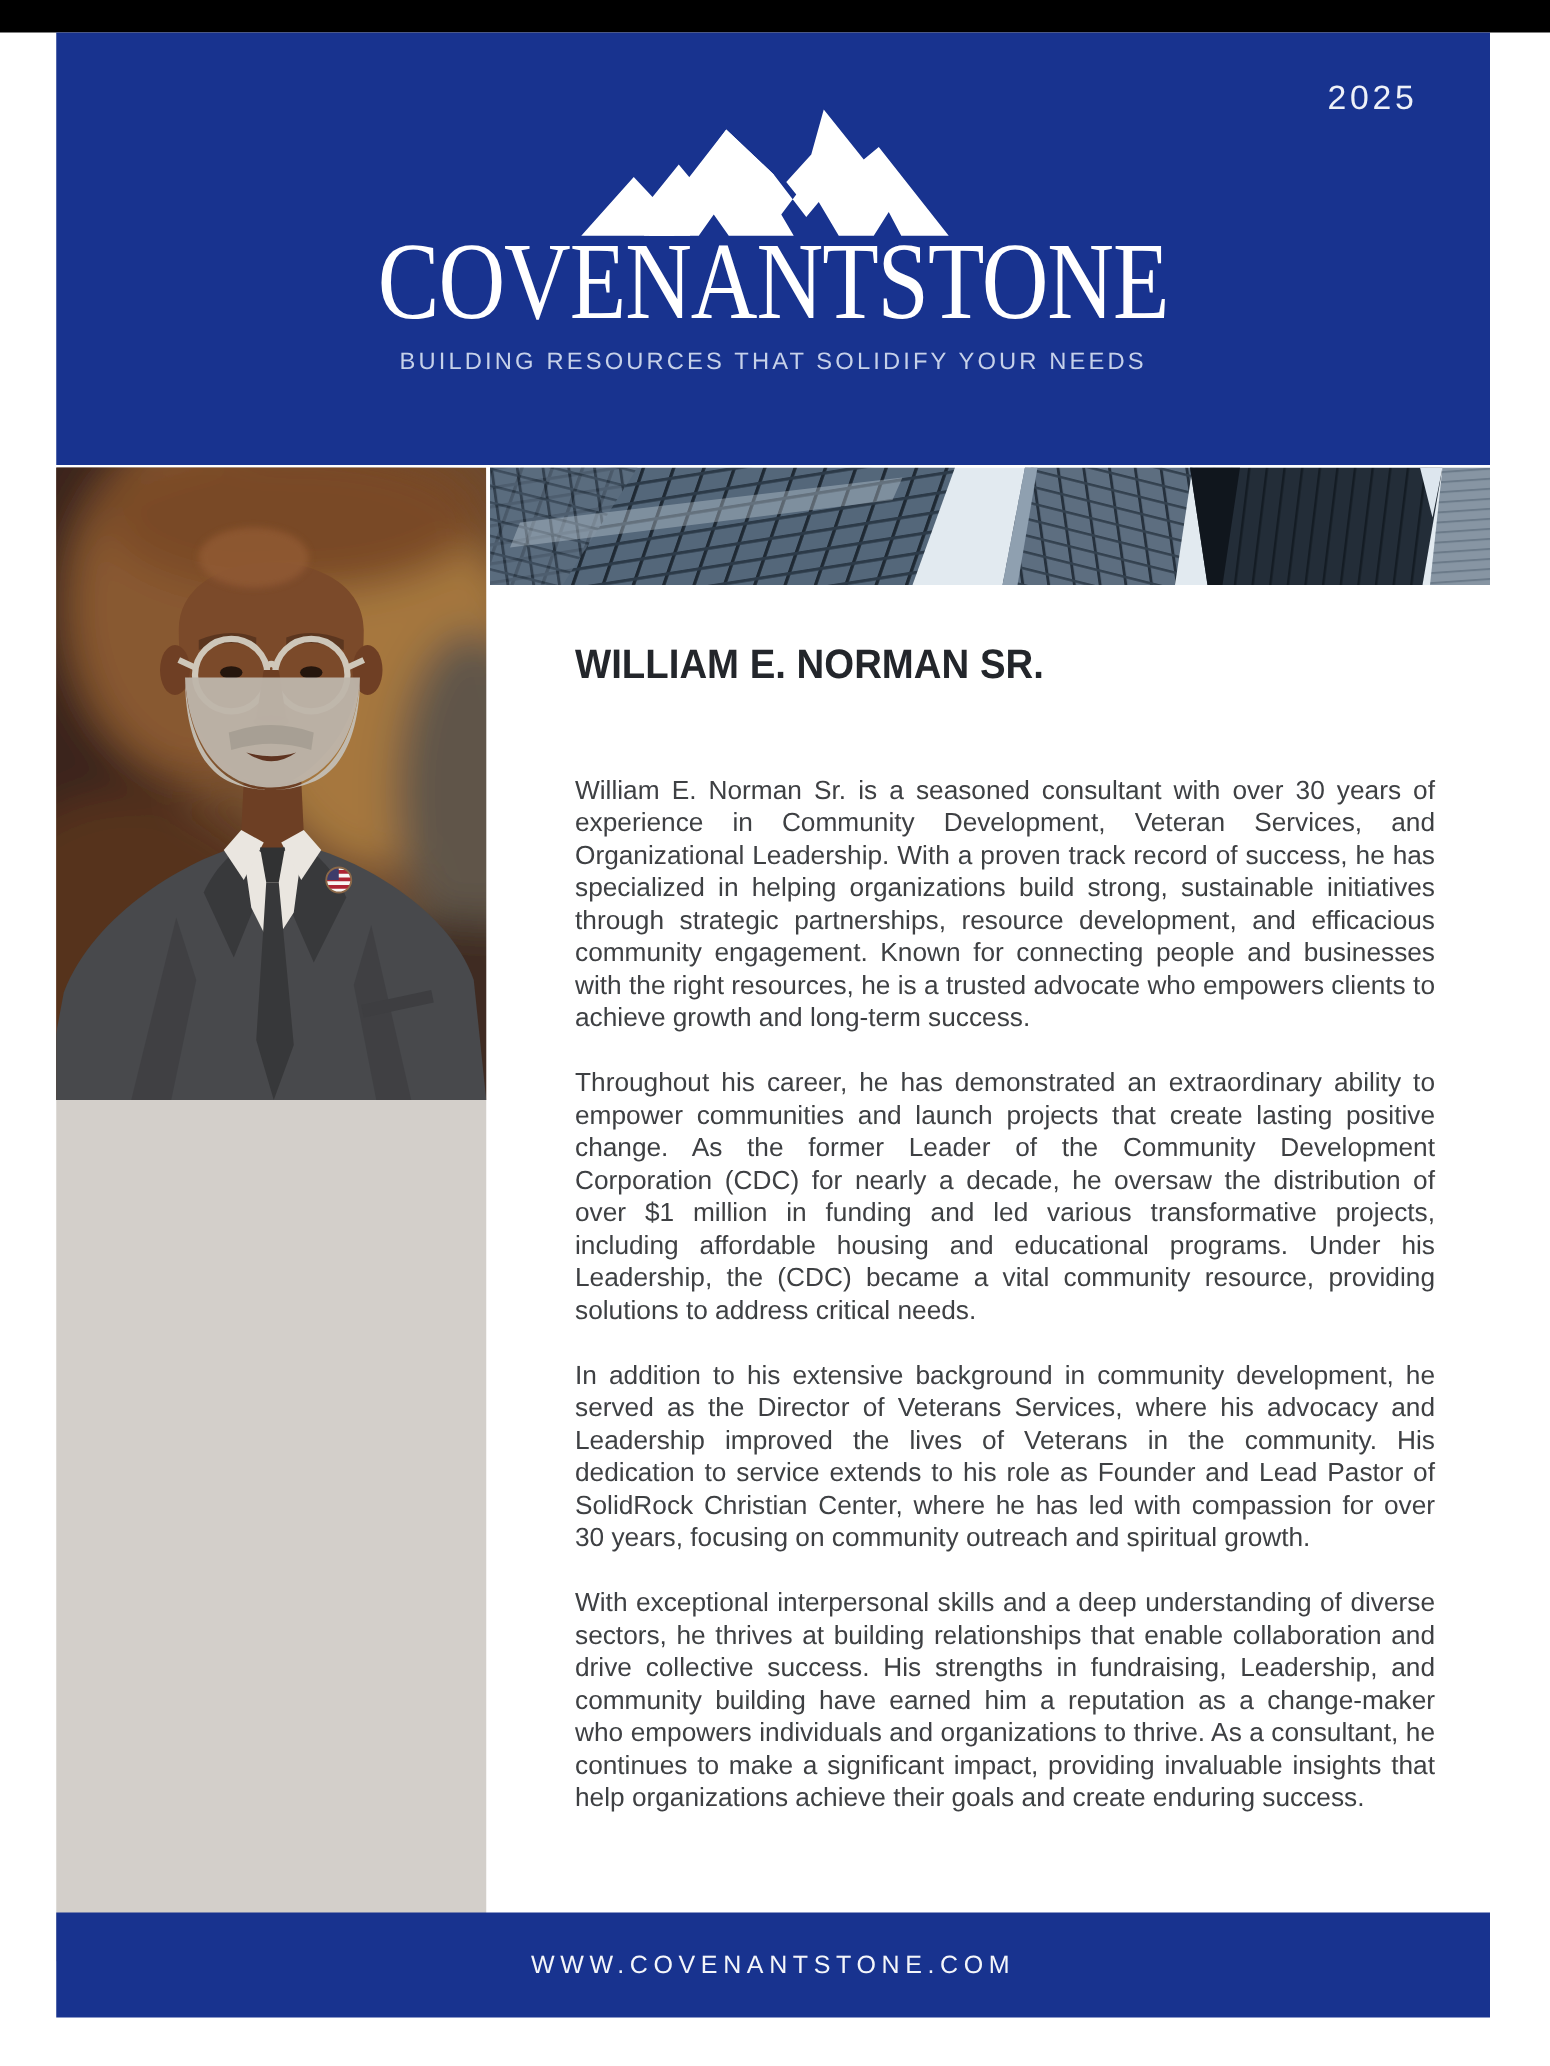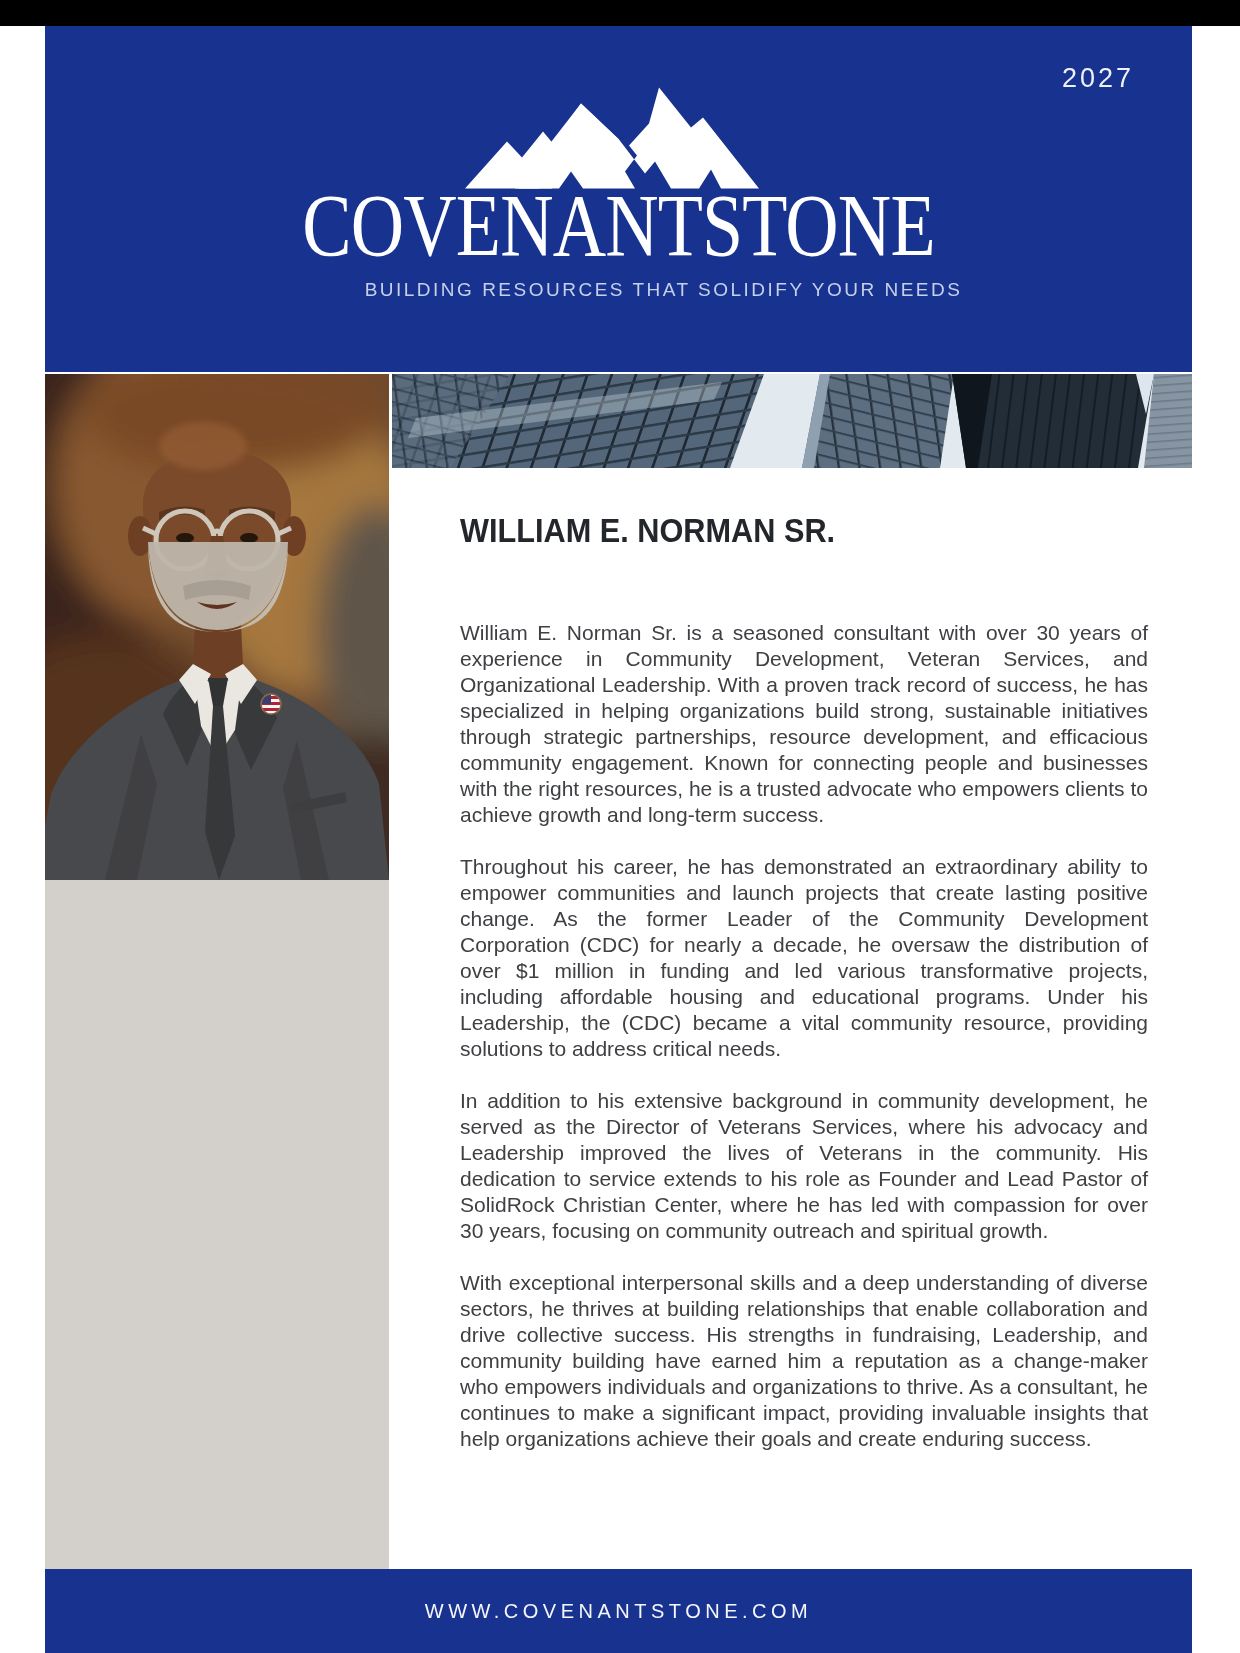--- a/index.html
+++ b/index.html
@@ -21,54 +21,53 @@
   .brand-title{
     position:absolute;left:0;top:156px;width:100%;text-align:center;
     font-family:"Liberation Serif", serif;color:#ffffff;
     font-size:88px;line-height:1;letter-spacing:-1px;font-weight:400;
     transform:scaleX(0.84);transform-origin:center top;white-space:nowrap;
   }
   .brand-tagline{
     position:absolute;left:0;top:253px;width:100%;text-align:center;
     color:#c6d1e9;font-size:19px;letter-spacing:2.5px;font-weight:400;
     white-space:nowrap;
-    margin-left:45px;
   }
   .portrait-photo{left:45px;top:374px;width:344px;height:506px;display:block;}
   .buildings-photo{left:392px;top:374px;width:800px;height:94px;display:block;}
   .sidebar-color-block{left:45px;top:880px;width:344px;height:689px;background:#D3CFCA;}
   .profile-heading{
     left:460px;top:512px;width:700px;
     color:#23262B;font-size:33px;font-weight:700;letter-spacing:0px;
     transform:scaleX(0.93);transform-origin:left top;white-space:nowrap;
   }
   .profile-body{
     left:460px;top:620px;width:688px;
     color:#3E4043;font-size:21px;line-height:26px;
     text-align:justify;
   }
   .profile-body p{margin:0 0 26px 0;}
   .footer-bar{
-    left:45px;top:1569px;width:1147px;height:84px;background:#18338F;
+    left:45px;top:1530px;width:1147px;height:84px;background:#18338F;
     display:flex;align-items:center;justify-content:center;
   }
   .website-url{
     color:#f4f6fa;font-size:20px;letter-spacing:4.5px;font-weight:400;
     white-space:nowrap;
   }
 </style>
 </head>
 <body>
 
 <div class="page">
 
   <div class="abs top-black-bar"></div>
 
   <div class="abs header-banner">
-    <div class="year-label">2027</div>
+    <div class="year-label">2025</div>
 
     <div class="mountain-wrap">
       <svg width="320" height="108" viewBox="0 0 320 105" aria-hidden="true">
         <g fill="#ffffff">
           <path d="M6,105 L48,58 L63,74 L84,48 L99,66 L93,105 Z"></path>
           <path d="M56,105 L100,105 L112,88 L124,105 L176,105 L166,88 L178,72 L170,62 L190,40 L200,4
                    L232,44 L244,34 L300,105 L262,105 L252,86 L240,105 L212,105
                    L196,78 L186,90 L160,56 L122,20 Z"></path>
           <path d="M122,20 L160,56 L150,70 L166,88 L156,100 L122,60 L100,92 L80,105 L60,105 Z"></path>
         </g>

